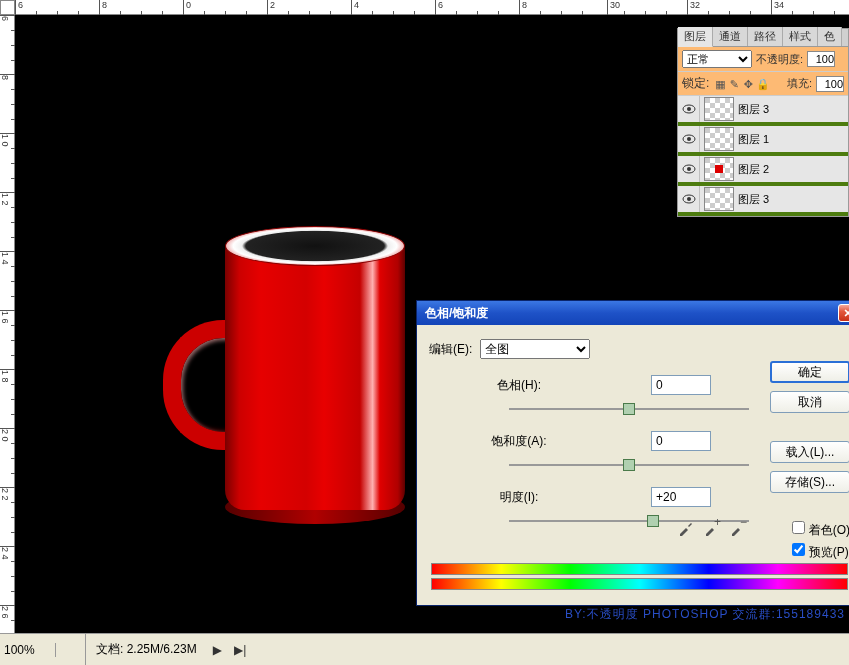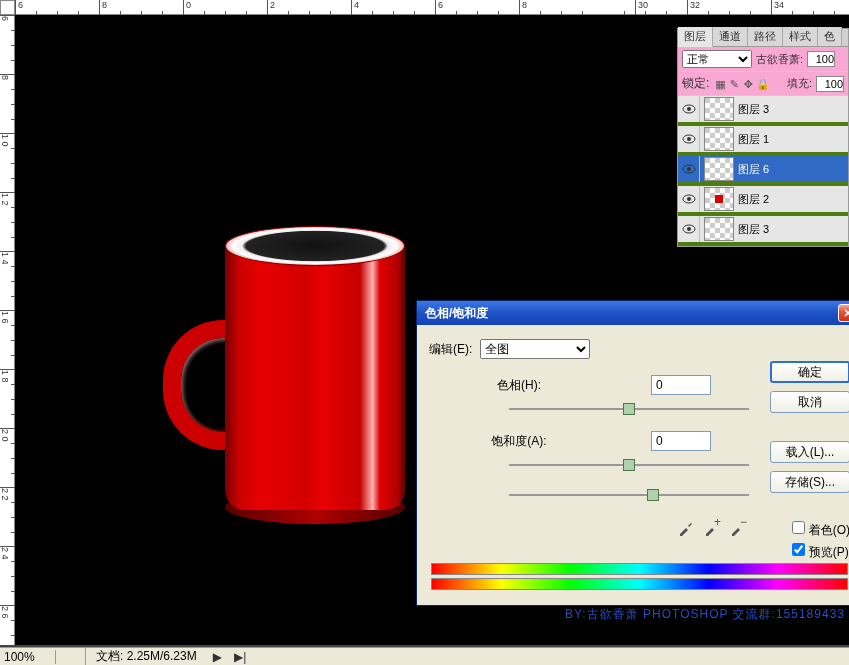--- a/index.html
+++ b/index.html
@@ -22,21 +22,21 @@
   background: linear-gradient(90deg,#7a0000 0%,#c00 8%,#e60000 20%,#d40000 45%,#e80000 55%,#c50000 75%,#ffb0b0 82%,#e00000 86%,#b00000 96%,#600000 100%);
   border-radius: 10px 10px 20px 20px; }
 .mug-rim { position: absolute; left: 60px; top: -14px; width: 180px; height: 40px; border-radius: 50%;
   background: radial-gradient(ellipse at center, #111 0%, #222 55%, #eee 58%, #fff 65%, #c00 85%, #a00 100%); border: 1px solid #800; }
 .mug-bottom { position: absolute; left: 60px; top: 250px; width: 180px; height: 34px; border-radius: 50%;
   background: linear-gradient(90deg,#500 0%,#b00000 50%,#500 100%); }
 .mug-handle { position: absolute; left: -2px; top: 80px; width: 80px; height: 130px; border: 18px solid #c00; border-right: none; border-radius: 60px 0 0 60px;
   box-shadow: inset 2px 2px 4px rgba(255,180,180,.6), inset -2px -2px 4px rgba(80,0,0,.8); }
 
 
-.layers-panel { position: absolute; right: 0; top: 28px; width: 172px; background: #f9a8d4; border: 1px solid #9a9a9a; box-shadow: -1px 1px 3px rgba(0,0,0,.3); }
+.layers-panel { position: absolute; right: 0; top: 28px; width: 172px; background: #fdba74; border: 1px solid #9a9a9a; box-shadow: -1px 1px 3px rgba(0,0,0,.3); }
 .layers-tabs { display: flex; background: #d0d0d0; border-bottom: 1px solid #9a9a9a; height: 18px; align-items: flex-end; }
 .layers-tabs .tab { padding: 2px 6px; font-size: 11px; color: #333; border-right: 1px solid #aaa; background: #d8d8d8; }
 .layers-tabs .tab.active { background: #e6e6e6; border-bottom: 1px solid #e6e6e6; margin-bottom: -1px; }
 .layers-row1, .layers-row2 { display: flex; align-items: center; padding: 3px 4px; gap: 4px; border-bottom: 1px solid #ccc; }
 .layers-row1 select { width: 70px; height: 18px; font-size: 11px; }
 .opacity-label, .fill-label { font-size: 11px; color: #333; }
 .num-input { width: 28px; height: 16px; font-size: 11px; text-align: right; border: 1px solid #888; }
 .layers-row2 { font-size: 11px; color: #333; }
 .lock-icons span { margin: 0 1px; display: inline-block; width: 12px; height: 12px; font-size: 11px; text-align: center; line-height: 12px; color: #555; }
 .layer { display: flex; align-items: center; height: 30px; border-bottom: 4px solid #4d7c0f; background: #e6e6e6; }
@@ -67,21 +67,21 @@
 .btn-col button { width: 80px; height: 22px; background: linear-gradient(#fff,#efefe7); border: 1px solid #7f9db9; border-radius: 3px; font-size: 12px; }
 .btn-col button.default { border: 2px solid #2a6fd6; }
 .checks { position: absolute; right: 12px; bottom: 40px; font-size: 12px; }
 .checks label { display: block; margin-bottom: 4px; margin-left: 38px; }
 .eyedroppers { position: absolute; left: 260px; bottom: 68px; display: flex; gap: 8px; }
 .eyedroppers span { width: 18px; height: 18px; display: inline-block; }
 .spectrum { position: absolute; left: 14px; bottom: 12px; right: 14px; }
 .spectrum .bar { height: 12px; margin-bottom: 3px; background: linear-gradient(90deg, red, yellow, lime, cyan, blue, magenta, red); border: 1px solid #888; }
 
 
-.status { position: absolute; left: 0; bottom: 0; right: 0; height: 18px; background: #ece9d8; border-top: 1px solid #999; display: flex; align-items: center; font-size: 11px; }
+.status { position: absolute; left: 0; bottom: 0; right: 0; height: 32px; background: #ece9d8; border-top: 1px solid #999; display: flex; align-items: center; font-size: 11px; }
 .status .zoom { width: 56px; padding: 0 4px; border-right: 1px solid #999; }
 .status .doc { padding: 0 10px; }
 .status .tri { padding: 0 6px; color: #333; }
 .credit { position: absolute; right: 4px; bottom: 22px; font-size: 12px; color: #2a4fc8; letter-spacing: 1px; }
 </style>
 </head>
 <body>
 
 <div class="ruler-corner"></div>
 <div class="ruler-top" id="ruler-top">
@@ -106,21 +106,21 @@
     <div class="tick minor" style="left: 378px;"></div>
     <div class="tick minor" style="left: 399px;"></div>
     <div class="tick" style="left: 420px;">6</div>
     <div class="tick minor" style="left: 441px;"></div>
     <div class="tick minor" style="left: 462px;"></div>
     <div class="tick minor" style="left: 483px;"></div>
     <div class="tick" style="left: 504px;">8</div>
     <div class="tick minor" style="left: 525px;"></div>
     <div class="tick minor" style="left: 546px;"></div>
     <div class="tick minor" style="left: 567px;"></div>
-    <div class="tick" style="left: 620px;">30</div>
+    <div class="tick" style="left: 592px;">30</div>
     <div class="tick minor" style="left: 609px;"></div>
     <div class="tick minor" style="left: 630px;"></div>
     <div class="tick minor" style="left: 651px;"></div>
     <div class="tick" style="left: 672px;">32</div>
     <div class="tick minor" style="left: 693px;"></div>
     <div class="tick minor" style="left: 714px;"></div>
     <div class="tick minor" style="left: 735px;"></div>
     <div class="tick" style="left: 756px;">34</div>
     <div class="tick minor" style="left: 777px;"></div>
     <div class="tick minor" style="left: 798px;"></div>
@@ -173,34 +173,34 @@
     <div class="tick minor" style="top: 635px;"></div>
   </div>
 
 <div class="canvas-area">
   <div class="mug-wrap">
     <div class="mug-handle"></div>
     <div class="mug-bottom"></div>
     <div class="mug-body"></div>
     <div class="mug-rim"></div>
   </div>
-  <div class="credit">BY:古欲香萧  PHOTOSHOP 交流群:155189433</div>
+  <div class="credit">BY:不透明度  PHOTOSHOP 交流群:155189433</div>
 </div>
 
 <div class="layers-panel">
   <div class="layers-tabs" id="layers-tabs">
       <div class="tab active">图层</div>
       <div class="tab">通道</div>
       <div class="tab">路径</div>
       <div class="tab">样式</div>
       <div class="tab">色</div>
     </div>
   <div class="layers-row1">
     <select><option>正常</option></select>
-    <span class="opacity-label">古欲香萧:</span>
+    <span class="opacity-label">不透明度:</span>
     <input class="num-input" value="100" style="">
   </div>
   <div class="layers-row2">
     <span>锁定:</span>
     <span class="lock-icons"><span>▦</span><span>✎</span><span>✥</span><span>🔒</span></span>
     <span style="flex:1"></span>
     <span class="fill-label">填充:</span>
     <input class="num-input" value="100" style="">
   </div>
   <div id="layer-list">
@@ -217,30 +217,20 @@
       <div class="layer">
         <div class="eye">
           <svg viewBox="0 0 14 10">
             <ellipse cx="7" cy="5" rx="6" ry="4" fill="none" stroke="#333" stroke-width="1"></ellipse>
             <circle cx="7" cy="5" r="2" fill="#333"></circle>
           </svg>
         </div>
         <div class="thumb"></div>
         <div class="layer-name">图层 1</div>
       </div>
-      <div class="layer selected">
-        <div class="eye">
-          <svg viewBox="0 0 14 10">
-            <ellipse cx="7" cy="5" rx="6" ry="4" fill="none" stroke="#333" stroke-width="1"></ellipse>
-            <circle cx="7" cy="5" r="2" fill="#333"></circle>
-          </svg>
-        </div>
-        <div class="thumb"></div>
-        <div class="layer-name">图层 6</div>
-      </div>
       <div class="layer">
         <div class="eye">
           <svg viewBox="0 0 14 10">
             <ellipse cx="7" cy="5" rx="6" ry="4" fill="none" stroke="#333" stroke-width="1"></ellipse>
             <circle cx="7" cy="5" r="2" fill="#333"></circle>
           </svg>
         </div>
         <div class="thumb">
           <div class="dot"></div>
         </div>
@@ -288,20 +278,25 @@
         <span style="width:70px"></span>
         <input type="text" value="0" style="">
       </div>
       <div class="slider-track">
           <div class="line"></div>
           <div class="thumb-tri" style="left:50%"></div>
         </div>
     </div>
 
     <div class="slider-group">
+      <div class="slider-row">
+        <label>明度(I):</label>
+        <span style="width:70px"></span>
+        <input type="text" value="+20" style="">
+      </div>
       <div class="slider-track">
           <div class="line"></div>
           <div class="thumb-tri" style="left:60%"></div>
         </div>
     </div>
 
     <div class="btn-col">
       <button class="default">确定</button>
       <button>取消</button>
       <div style="height:12px"></div>

